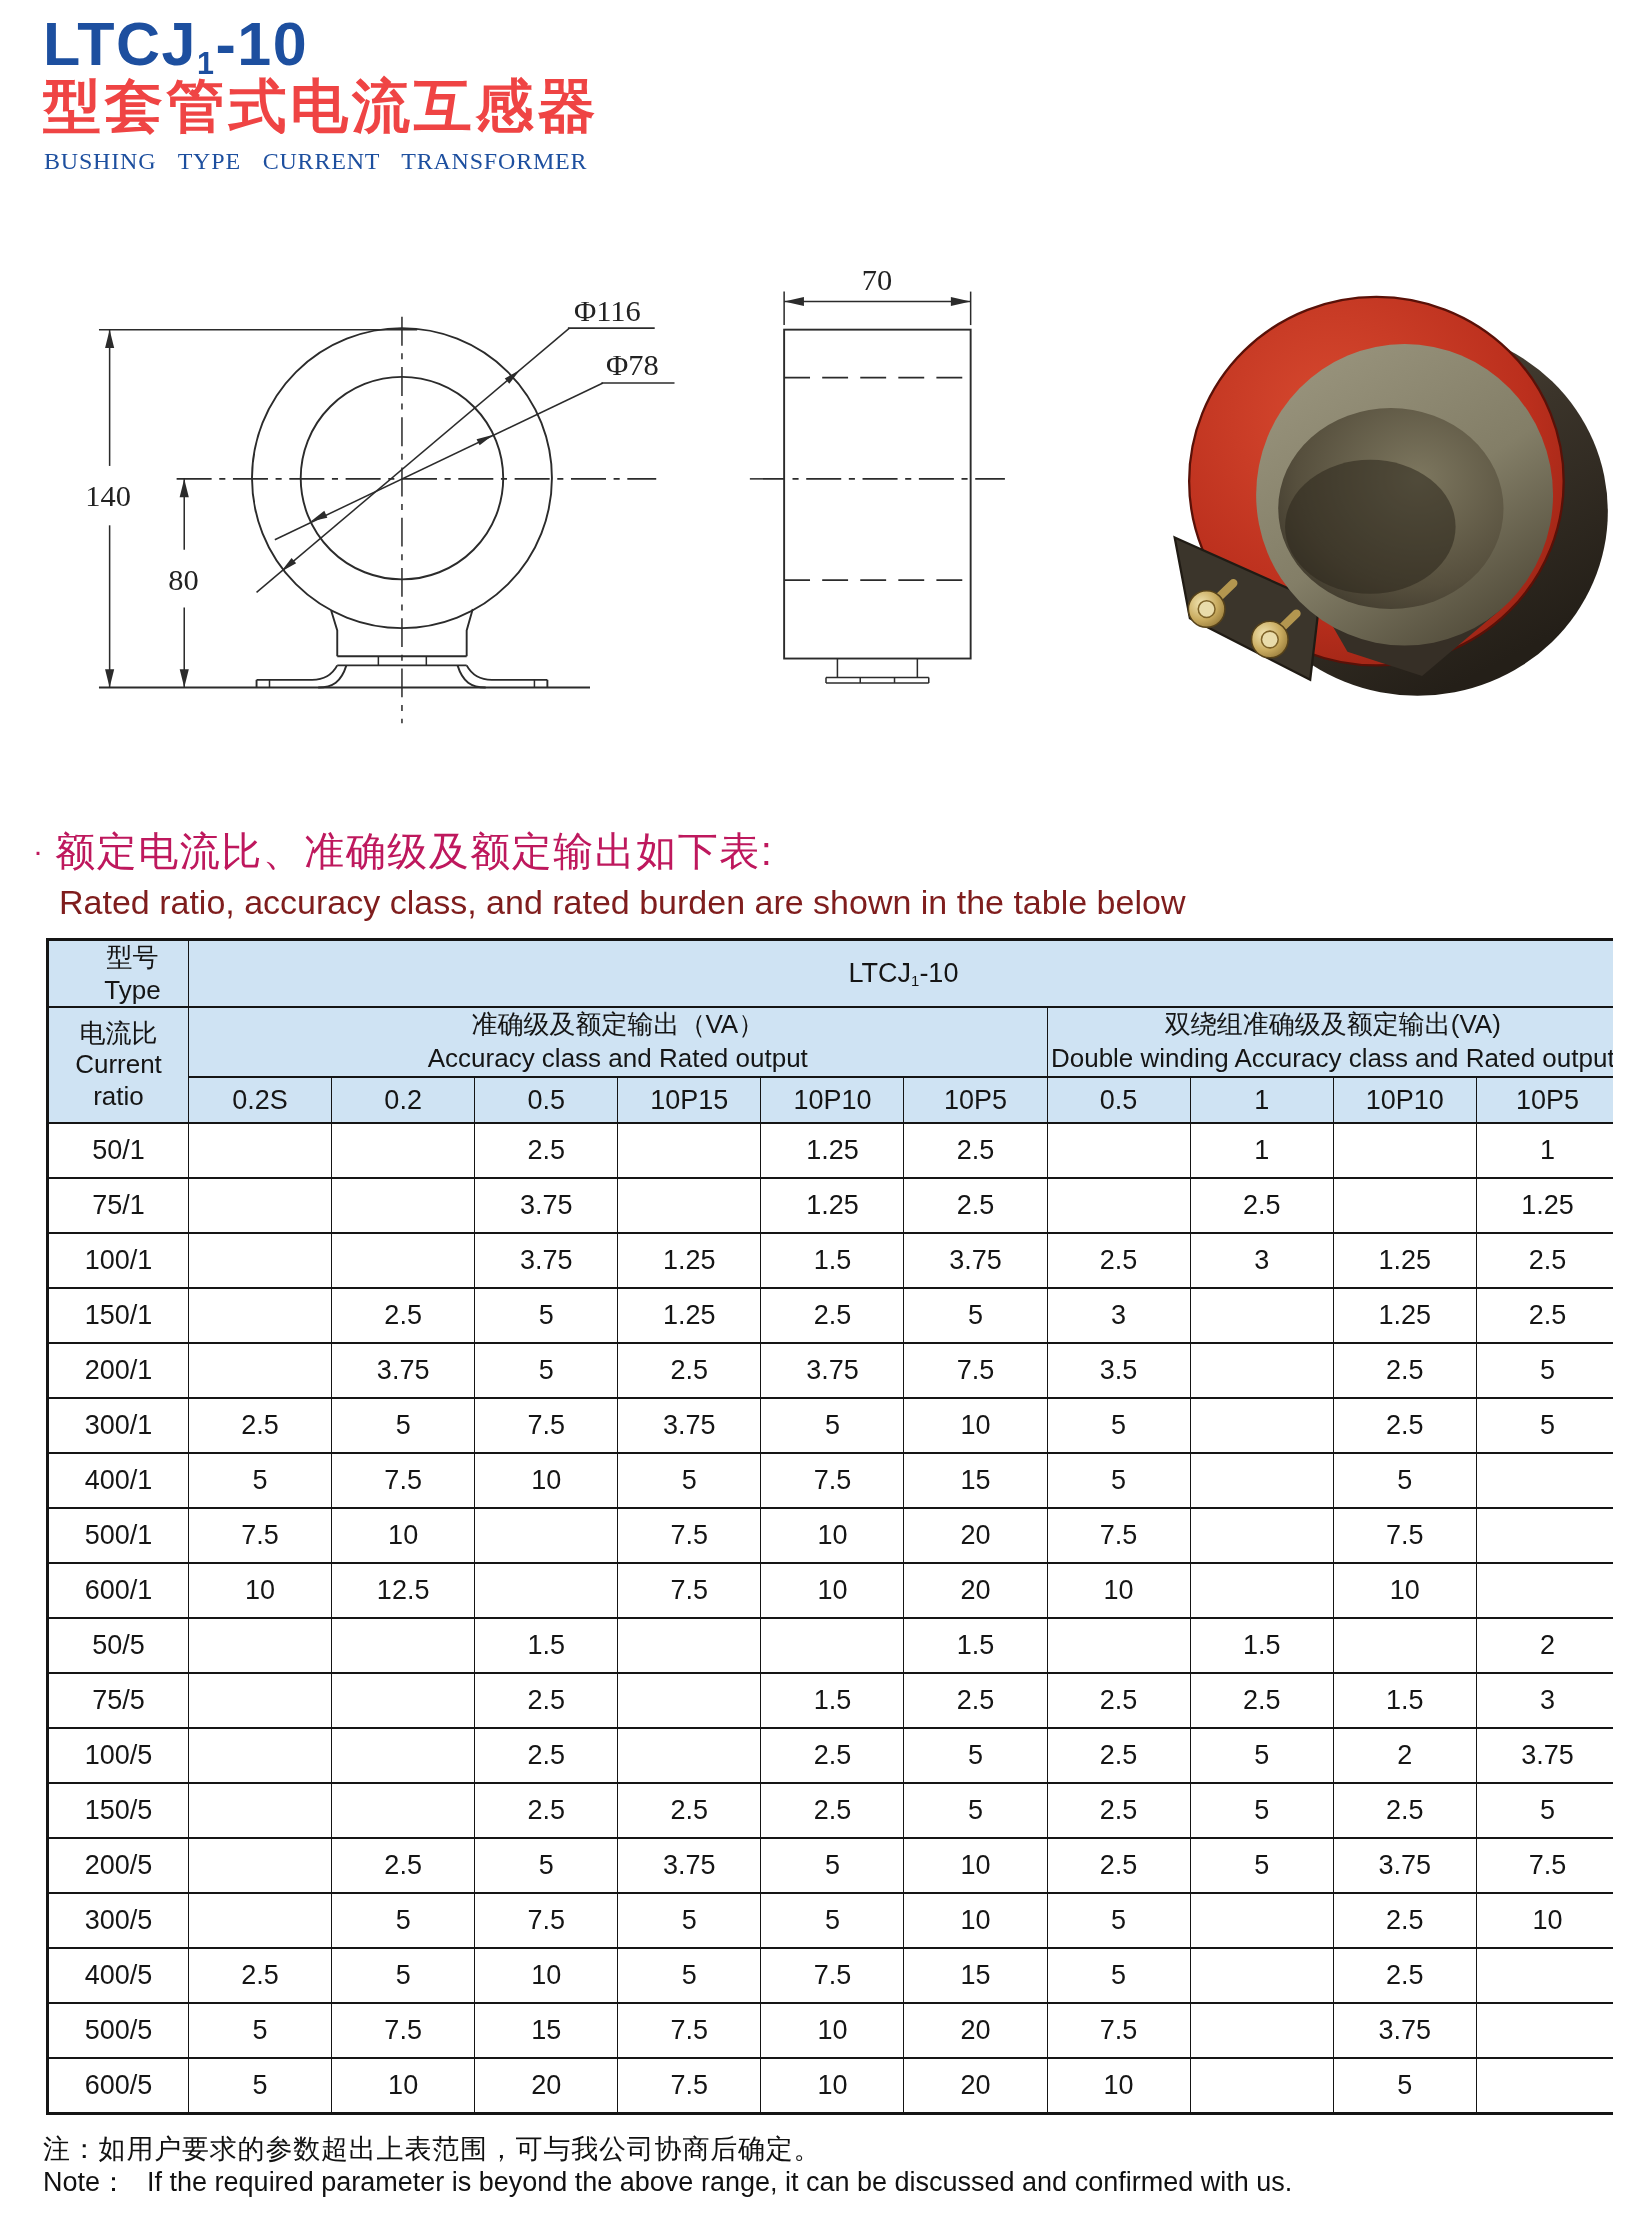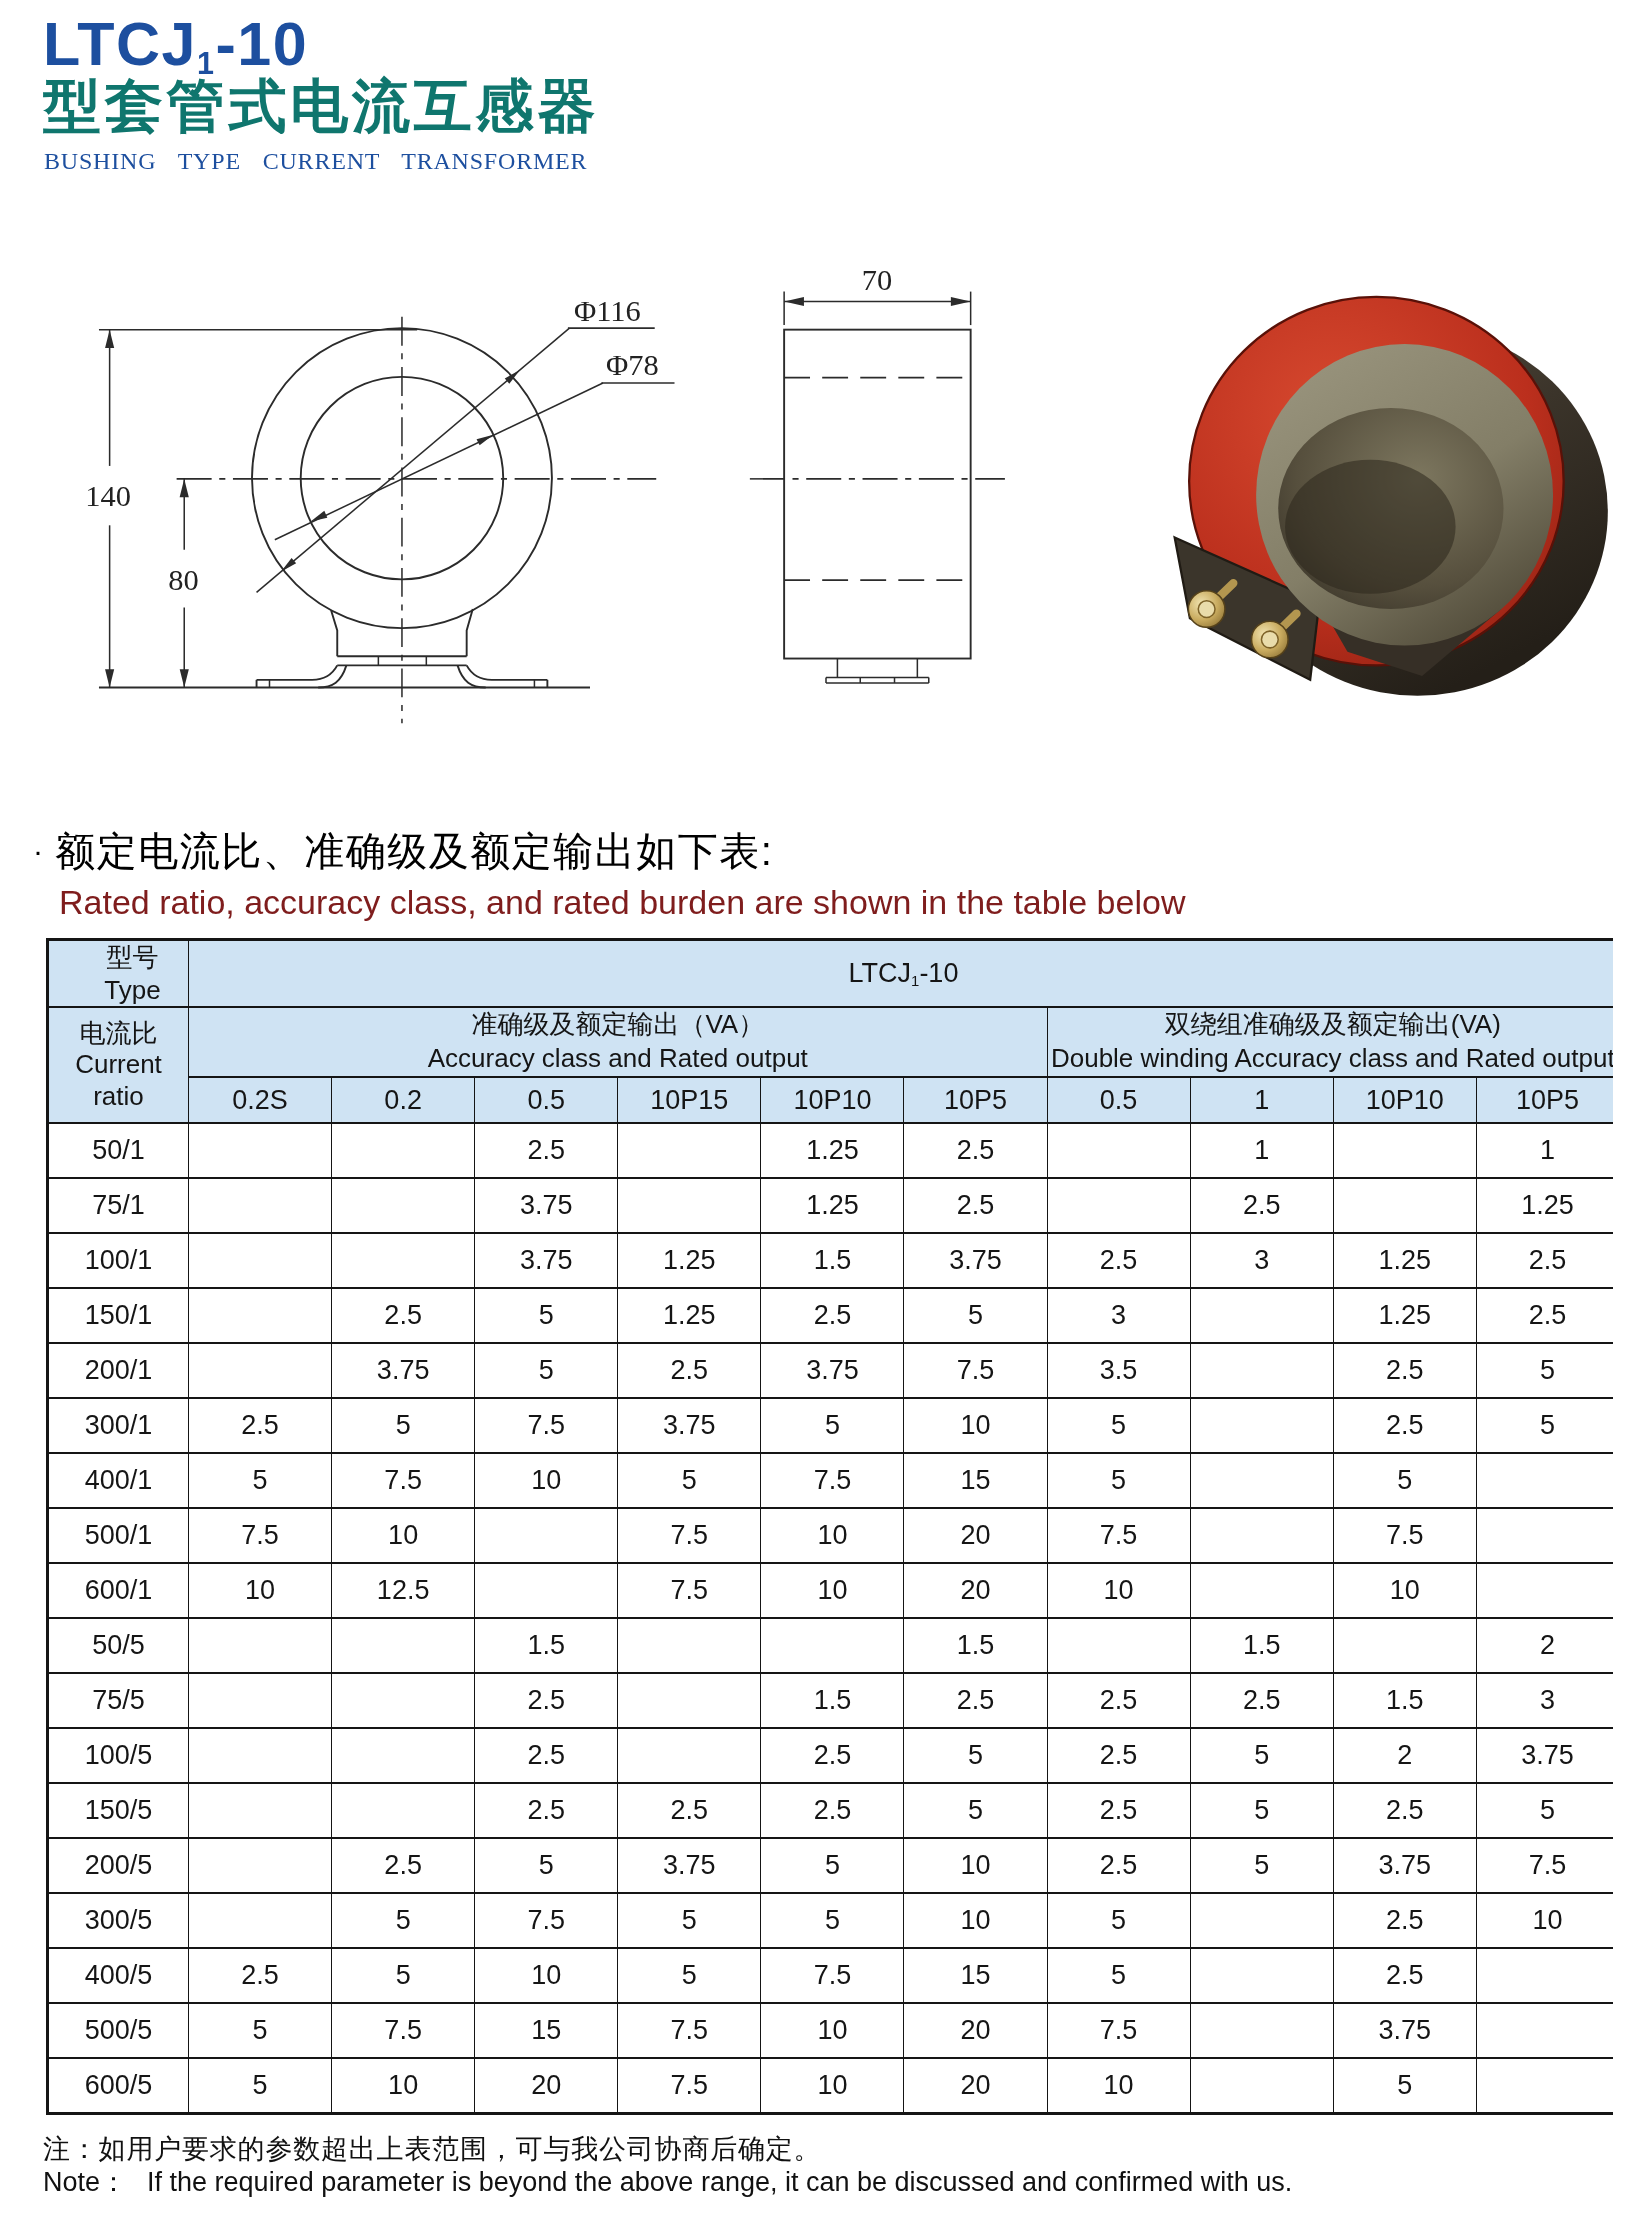--- a/index.html
+++ b/index.html
@@ -5,28 +5,28 @@
   html,body{margin:0;padding:0;background:#ffffff;}
   .page{
     position:relative;width:1613px;height:2216px;background:#ffffff;
     font-family:"Liberation Sans",sans-serif;color:#1a1a1a;overflow:hidden;
   }
   
   .model-line{position:absolute;left:43px;top:13.7px;font-size:61px;font-weight:bold;
     color:#1d4f9f;letter-spacing:1.5px;line-height:1;}
   .model-line .sub{font-size:0.5em;vertical-align:-0.28em;font-weight:bold;}
   .title-cn{position:absolute;left:43px;top:73px;font-size:58px;font-weight:bold;
-    color:#0f766e;letter-spacing:3.8px;line-height:1.15;}
+    color:#ef4444;letter-spacing:3.8px;line-height:1.15;}
   .title-en{position:absolute;left:44px;top:148px;font-size:24px;color:#1d4f9f;
     font-family:"Liberation Serif",serif;letter-spacing:0.8px;word-spacing:15px;}
   
   .drawing-svg{position:absolute;left:0;top:0;}
   .dim-text{font-family:"Liberation Serif",serif;font-size:40px;fill:#222;}
   
-  .sec-cn{position:absolute;left:33px;top:824px;font-size:40px;color:#000000;letter-spacing:1.5px;}
+  .sec-cn{position:absolute;left:33px;top:824px;font-size:40px;color:#be185d;letter-spacing:1.5px;}
   .sec-cn .bullet{font-size:30px;vertical-align:0.12em;margin-right:10.7px;}
   .sec-en{position:absolute;left:59px;top:883px;font-size:34px;color:#7f1d1d;}
   
   .spec-table{position:absolute;left:46px;top:938px;width:1575px;
     border-collapse:collapse;table-layout:fixed;text-align:center;
     font-size:27px;color:#151515;}
   .spec-table th,.spec-table td{
     border-top:2.3px solid #151515;border-bottom:2.3px solid #151515;
     border-left:1.5px solid #151515;border-right:1.5px solid #151515;
     font-weight:normal;padding:0;}

